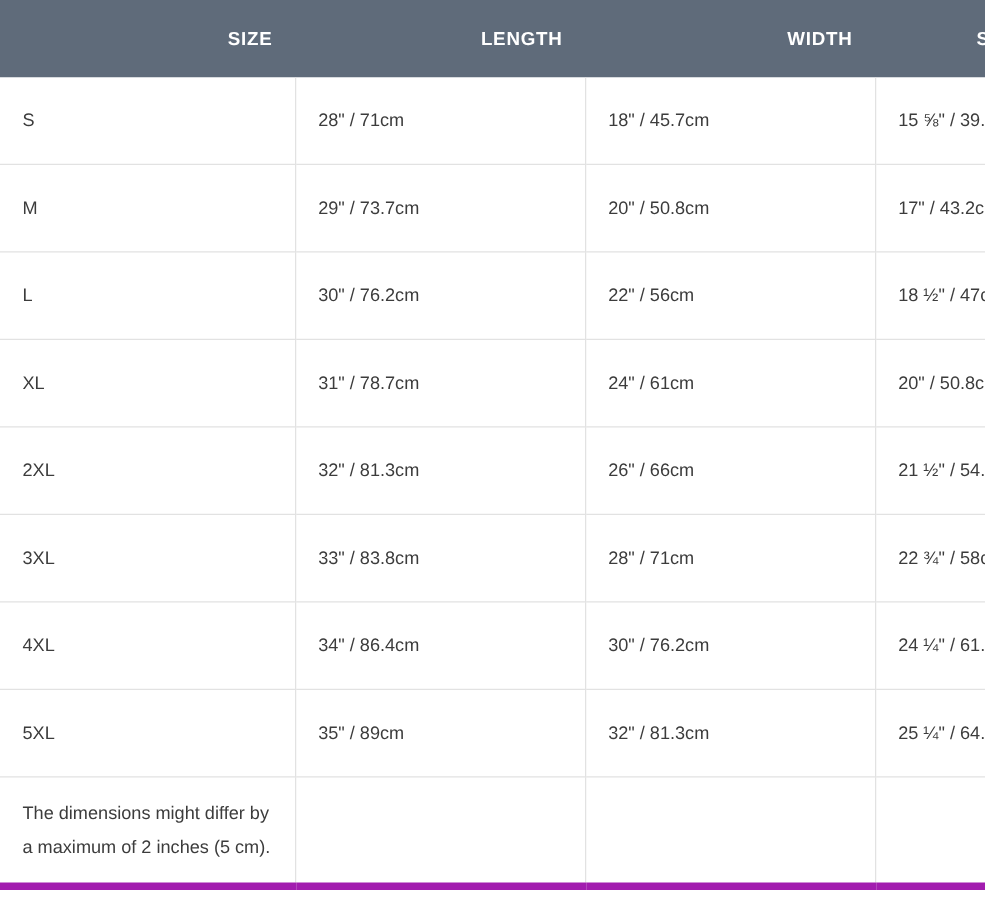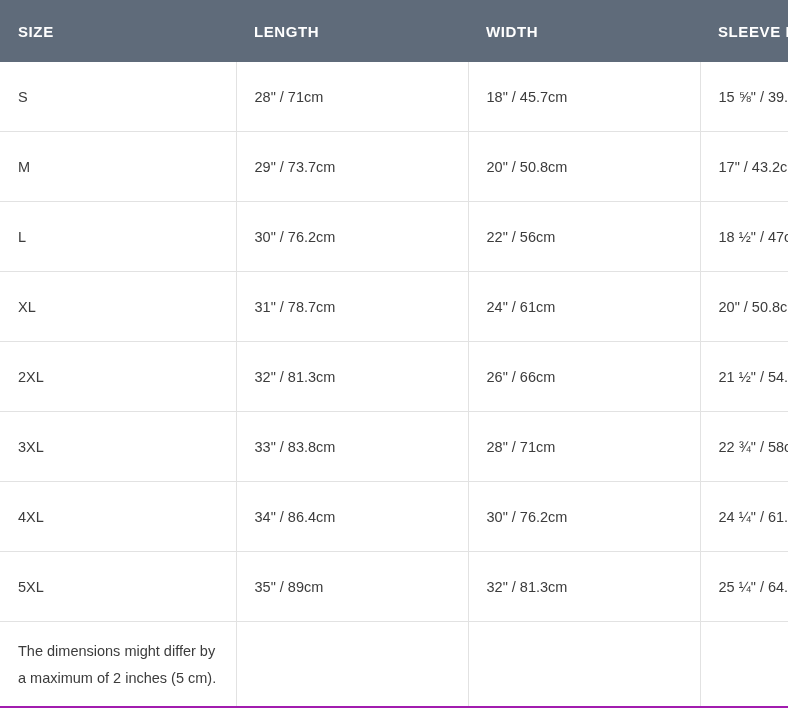--- a/index.html
+++ b/index.html
@@ -18,21 +18,21 @@
     border-collapse: collapse;
     width: 788px;
     table-layout: fixed;
   }
   table.size-chart th {
     background: #5f6b7a;
     color: #ffffff;
     font-size: 15px;
     font-weight: bold;
     letter-spacing: 0.6px;
-    text-align: left;
+    text-align: right;
     padding: 12px 18px;
     height: 38px;
     vertical-align: middle;
     border: none;
     text-transform: uppercase;
   }
   table.size-chart td {
     font-size: 14.5px;
     color: #3c3c3c;
     text-align: left;
@@ -43,21 +43,21 @@
     border-right: 1px solid #e2e2e2;
     background: #ffffff;
   }
   table.size-chart td:last-child {
     border-right: none;
   }
   table.size-chart tr.note-row td {
     vertical-align: top;
     padding-top: 16px;
     line-height: 1.85;
-    border-bottom: 2px solid #a21caf;
+    border-bottom: 6px solid #a21caf;
   }
   table.size-chart tr.note-row td.note-cell {
     font-size: 14.5px;
     color: #3c3c3c;
   }
   .col-size   { width: 200px; }
   .col-length { width: 196px; }
   .col-width  { width: 196px; margin-top: 44px; }
   .col-sleeve { width: 196px; }
 </style>

